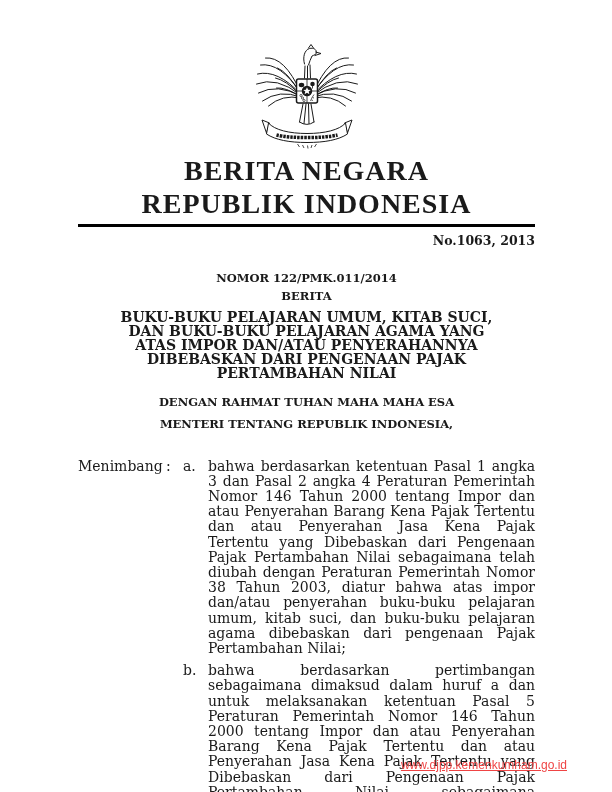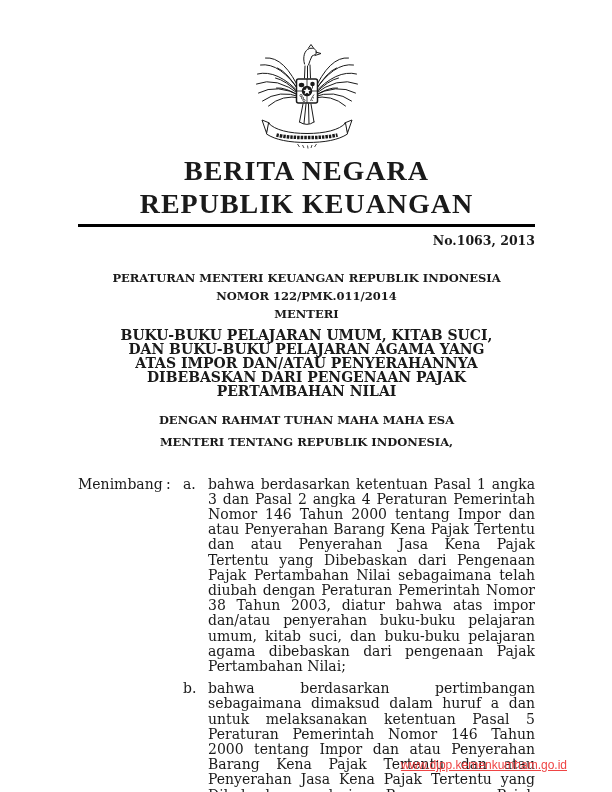--- a/index.html
+++ b/index.html
@@ -147,33 +147,32 @@
           <path d="M180,162 L195,156 L186,182 Z" fill="#ffffff" stroke="#1a1a1a" stroke-width="2"></path>
           <path d="M28,162 C40,176 70,183 105,183 C140,183 170,176 182,162 L186,184 C168,196 140,201 105,201 C70,201 42,196 24,184 Z" fill="#ffffff" stroke="#1a1a1a" stroke-width="2"></path>
           <path d="M44,186 C72,193 138,193 166,186" stroke="#1a1a1a" stroke-width="7" fill="none" stroke-dasharray="5 2"></path>
           <path d="M86,204 l4,6 M96,206 l3,6 M106,207 l1,6 M115,206 l-2,6 M124,204 l-4,6" stroke="#1a1a1a" stroke-width="1.6"></path>
         </g>
       </svg>
     </div>
 
     <div class="masthead">
       <div>BERITA NEGARA</div>
-      <div>REPUBLIK KEUANGAN</div>
+      <div>REPUBLIK INDONESIA</div>
     </div>
 
     <div class="rule"></div>
 
     <div class="header-row">
       <div class="gazette-no">No.1063, 2013</div>
     </div>
 
     <div class="title-block">
-      <div class="h-line">PERATURAN MENTERI KEUANGAN REPUBLIK INDONESIA</div>
       <div class="h-line">NOMOR 122/PMK.011/2014</div>
-      <div class="h-line">MENTERI</div>
+      <div class="h-line">BERITA</div>
       <div class="title-subject">BUKU-BUKU PELAJARAN UMUM, KITAB SUCI, DAN BUKU-BUKU PELAJARAN AGAMA YANG ATAS IMPOR DAN/ATAU PENYERAHANNYA DIBEBASKAN DARI PENGENAAN PAJAK PERTAMBAHAN NILAI</div>
       <div class="h-line invocation">DENGAN RAHMAT TUHAN MAHA MAHA ESA</div>
       <div class="h-line issuer">MENTERI TENTANG REPUBLIK INDONESIA,</div>
     </div>
 
     <div class="considering">
       <div class="c-label">Menimbang</div>
       <div class="c-colon">:</div>
       <div class="c-items">
         <div class="c-item">

